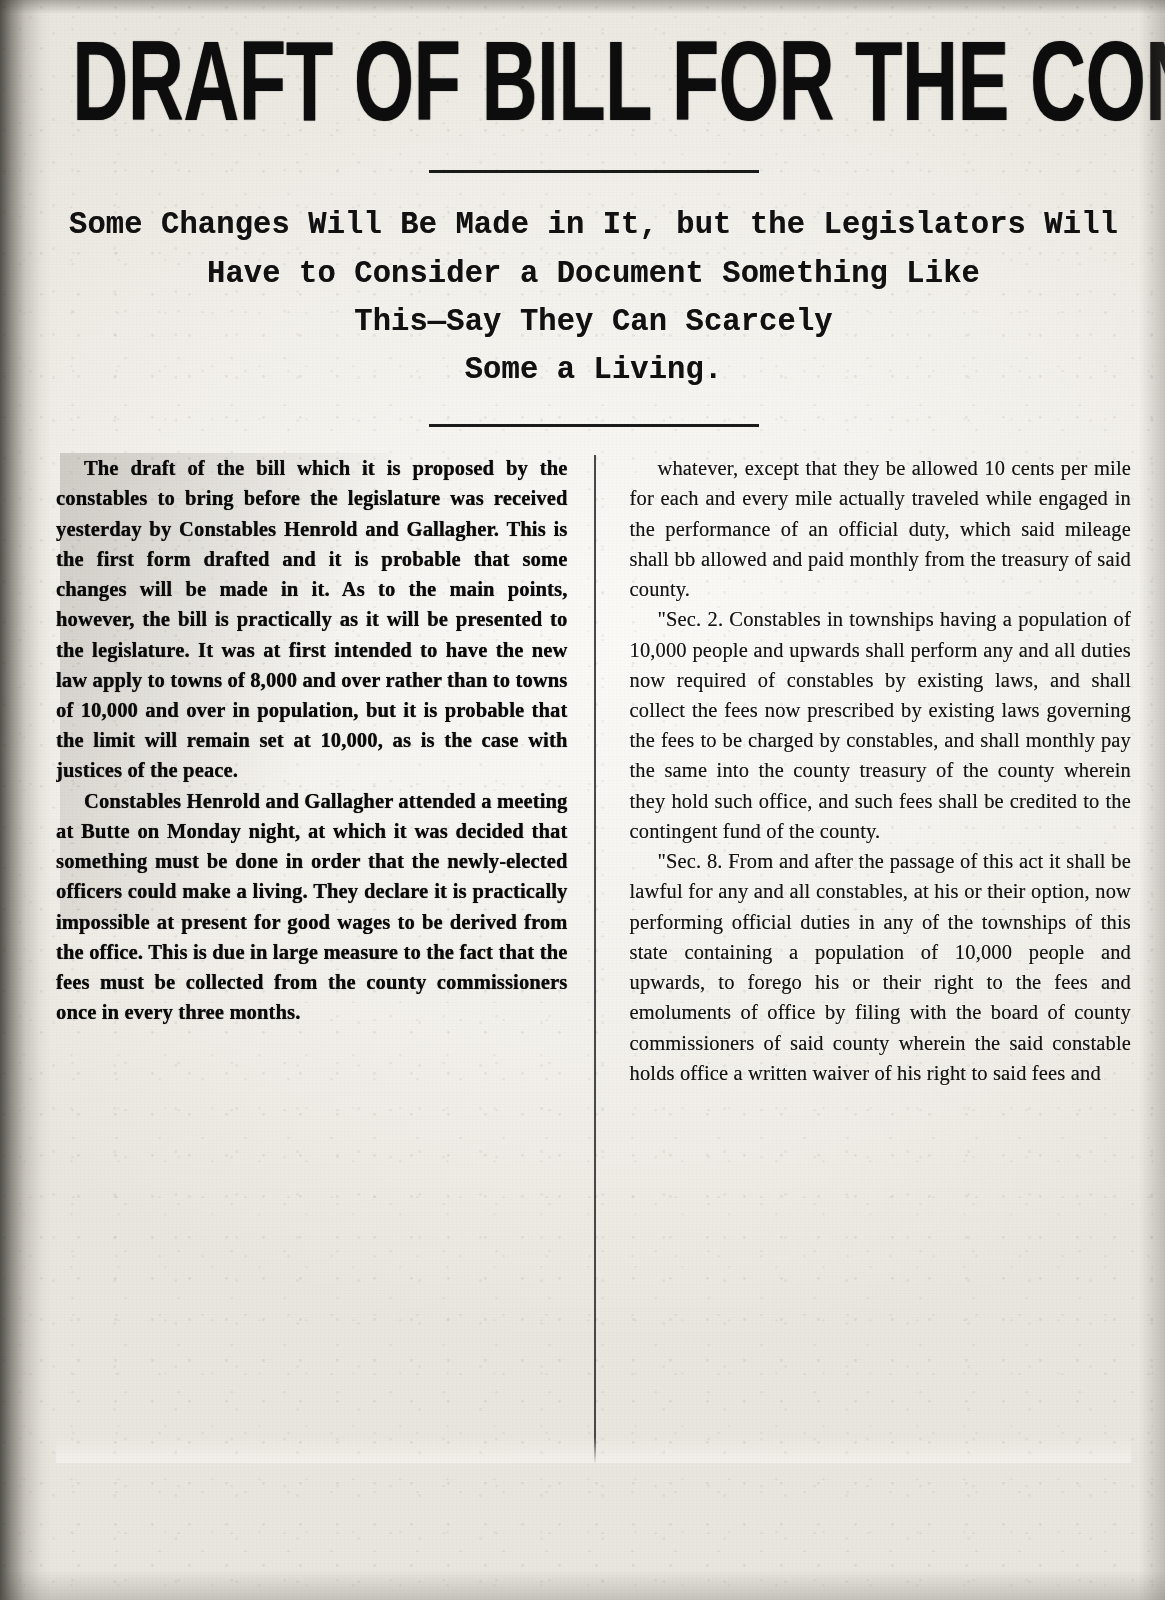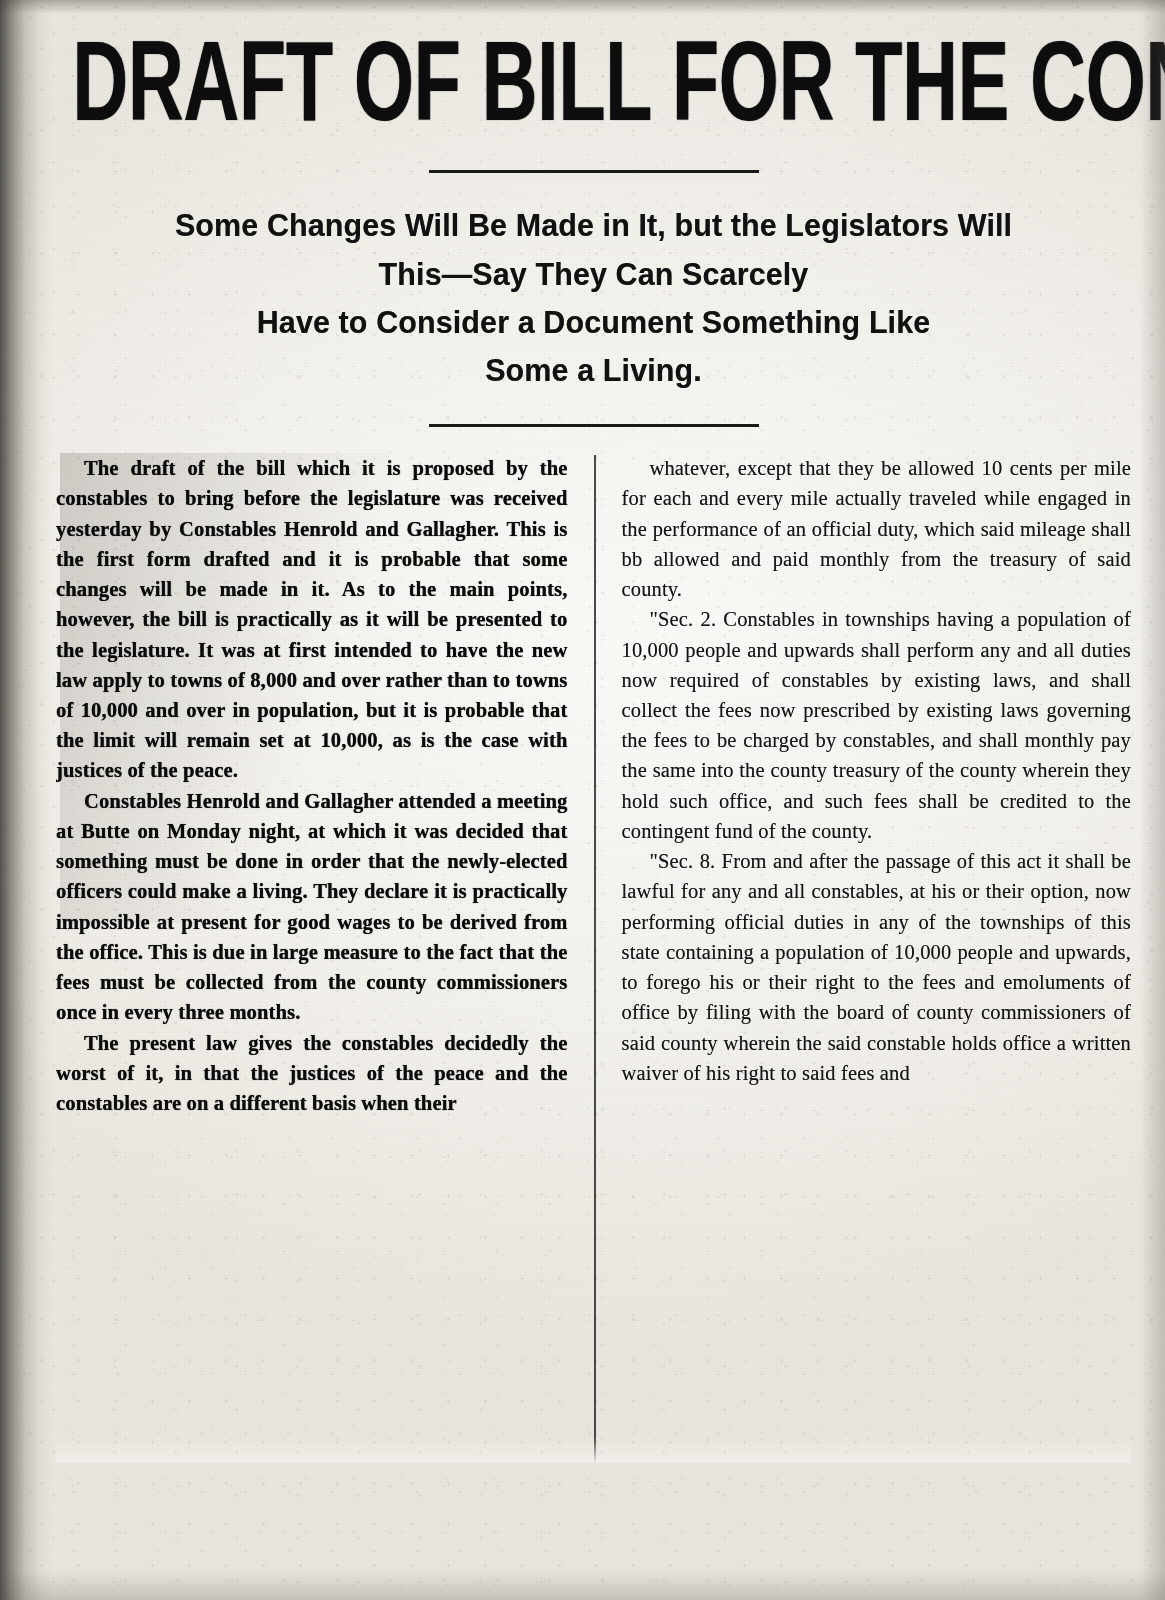--- a/index.html
+++ b/index.html
@@ -110,21 +110,21 @@
     height: 3px;
     background: #1a1a1a;
     margin: 0 auto;
   }
   .rule-top { margin-top: 66px; }
   .rule-bottom { margin-top: 30px; }
 
   
   .deck {
     text-align: center;
-    font-family: Liberation Sans, sans-serif;
+    font-family: Liberation Mono, monospace;
     font-weight: 700;
     color: #111;
     font-size: 30.5px;
     line-height: 1.58;
     margin: 28px auto 0 auto;
     max-width: 1060px;
     letter-spacing: .1px;
     text-shadow: 0 0 .6px rgba(0,0,0,.5);
   }
   .deck-line { display: block; white-space: nowrap; }
@@ -136,21 +136,21 @@
     position: relative;
     height: 1010px;
     overflow: hidden;
   }
   .col {
     width: 50%;
     box-sizing: border-box;
     overflow: hidden;
   }
   .col-left  { padding-right: 26px; }
-  .col-right { padding-left: 28px; }
+  .col-right { padding-left: 36px; }
   .col-rule {
     position: absolute;
     left: 50%;
     top: 2px;
     bottom: 0;
     width: 2px;
     background: #2b2b2b;
     opacity: .85;
   }
   .col p {
@@ -197,34 +197,33 @@
 <div class="scan">
 
   <div class="page">
 
     <h1 class="headline">DRAFT OF BILL FOR THE CONSTABLES</h1>
 
     <div class="rule rule-top"></div>
 
     <div class="deck">
       <span class="deck-line">Some Changes Will Be Made in It, but the Legislators Will</span>
+      <span class="deck-line">Have to Consider a Document Something Like</span>
       <span class="deck-line">This—Say  They  Can  Scarcely</span>
-      <span class="deck-line">Have to Consider a Document Something Like</span>
       <span class="deck-line">Some a Living.</span>
     </div>
 
     <div class="rule rule-bottom"></div>
 
     <div class="columns">
       <div class="col-rule"></div>
 
       <div class="col col-left">
         <p>The draft of the bill which it is proposed by the constables to bring before the legislature was received yesterday by Constables Henrold and Gallagher. This is the first form drafted and it is probable that some changes will be made in it. As to the main points, however, the bill is practically as it will be presented to the legislature. It was at first intended to have the new law apply to towns of 8,000 and over rather than to towns of 10,000 and over in population, but it is probable that the limit will remain set at 10,000, as is the case with justices of the peace.</p>
         <p>Constables Henrold and Gallagher attended a meeting at Butte on Monday night, at which it was decided that something must be done in order that the newly-elected officers could make a living. They declare it is practically impossible at present for good wages to be derived from the office. This is due in large measure to the fact that the fees must be collected from the county commissioners once in every three months.</p>
-        <p>The present law gives the constables decidedly the worst of it, in that the justices of the peace and the constables are on a different basis when their</p>
       </div>
 
       <div class="col col-right">
         <p>whatever, except that they be allowed 10 cents per mile for each and every mile actually traveled while engaged in the performance of an official duty, which said mileage shall bb allowed and paid monthly from the treasury of said county.</p>
         <p>"Sec. 2. Constables in townships having a population of 10,000 people and upwards shall perform any and all duties now required of constables by existing laws, and shall collect the fees now prescribed by existing laws governing the fees to be charged by constables, and shall monthly pay the same into the county treasury of the county wherein they hold such office, and such fees shall be credited to the contingent fund of the county.</p>
         <p>"Sec. 8. From and after the passage of this act it shall be lawful for any and all constables, at his or their option, now performing official duties in any of the townships of this state containing a population of 10,000 people and upwards, to forego his or their right to the fees and emoluments of office by filing with the board of county commissioners of said county wherein the said constable holds office a written waiver of his right to said fees and</p>
       </div>
 
       <div class="smudge"></div>
       <div class="fade-bottom"></div>

